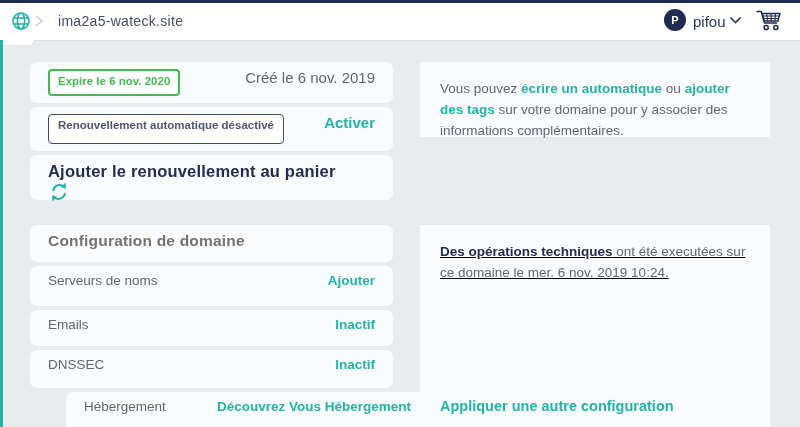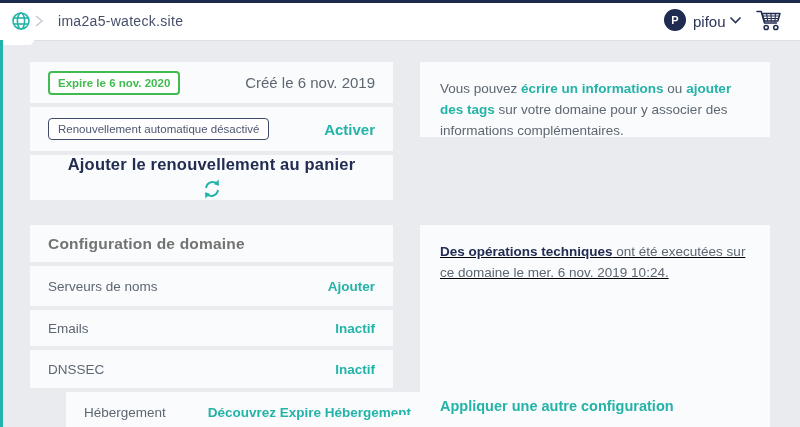--- a/index.html
+++ b/index.html
@@ -16,25 +16,25 @@
   .domain-title{position:absolute;left:58px;top:13px;font-size:14px;color:#454f68;letter-spacing:.3px;}
   .left-strip{position:absolute;left:0;top:40px;width:3px;height:387px;background:#24b3a8;}
   .avatar{position:absolute;left:664px;top:9px;width:22px;height:22px;border-radius:50%;
           background:#1f2b50;color:#ffffff;font-size:11px;font-weight:bold;
           display:flex;align-items:center;justify-content:center;cursor:pointer;}
   .username{position:absolute;left:693px;top:13px;font-size:15px;color:#29345a;cursor:pointer;}
   .user-chevron{position:absolute;left:729px;top:16px;cursor:pointer;}
   .cart{position:absolute;left:754px;top:7px;cursor:pointer;}
   
   .card{position:absolute;background:#fafbfc;box-sizing:border-box;}
-  .row{display:flex;align-items:center;justify-content:space-between;padding:0 18px;}
+  .row{display:flex;justify-content:space-between;padding:7px 18px;border-radius:7px;}
   .badge-green{display:inline-block;border:2px solid #41bb4f;color:#41bb4f;background:#fff;
                font-weight:bold;font-size:11.5px;padding:4px 8px;border-radius:4px;}
   .badge-navy{display:inline-block;border:1.5px solid #404a6d;color:#4e5770;background:#fff;
-              font-size:11.5px;padding:4px 9px;border-radius:4px;}
+              font-size:11.5px;padding:4px 9px;border-radius:4px;font-weight:bold;}
   .created{font-size:15px;color:#5d6772;}
   .activate{font-size:15px;font-weight:bold;color:#24b3a8;cursor:pointer;}
   .add-renewal{font-size:16.5px;font-weight:bold;color:#222d52;letter-spacing:.2px;}
   .card-title{font-size:15.5px;font-weight:bold;color:#737373;letter-spacing:.2px;}
   .row-label{font-size:13.5px;color:#5d6772;}
   .row-value{font-size:13.5px;font-weight:bold;color:#24b3a8;cursor:pointer;}
   .note{padding:17px 20px 0;font-size:13.5px;color:#5d6772;line-height:1.55;}
   .note-link{color:#24b3a8;font-weight:bold;cursor:pointer;}
   .note-bold{color:#222d52;font-weight:bold;}
   .apply-link{position:absolute;left:20px;bottom:13px;font-size:14.5px;font-weight:bold;
@@ -130,26 +130,26 @@
     <span class="row-value">Inactif</span>
   </div>
 
   <div class="card row" style="left:30px;top:350px;width:363px;height:38px;">
     <span class="row-label">DNSSEC</span>
     <span class="row-value">Inactif</span>
   </div>
 
   <div class="card row" style="left:30px;top:392px;width:363px;height:40px;margin-left:36px;">
     <span class="row-label">Hébergement</span>
-    <span class="row-value">Découvrez Expire Hébergement</span>
+    <span class="row-value">Découvrez Vous Hébergement</span>
   </div>
 
   <div class="card" style="left:420px;top:62px;width:350px;height:75px;">
     <div class="note">
-      <span>Vous pouvez </span><span class="note-link">écrire un informations</span><span> ou </span><span class="note-link">ajouter des tags</span><span> sur votre domaine pour y associer des informations complémentaires.</span>
+      <span>Vous pouvez </span><span class="note-link">écrire un automatique</span><span> ou </span><span class="note-link">ajouter des tags</span><span> sur votre domaine pour y associer des informations complémentaires.</span>
     </div>
   </div>
 
   <div class="card" style="left:420px;top:225px;width:350px;height:202px;text-decoration:underline;">
     <div class="note">
       <span class="note-bold">Des opérations techniques</span><span> ont été executées sur ce domaine le mer. 6 nov. 2019 10:24.</span>
     </div>
     <div class="apply-link">Appliquer une autre configuration</div>
   </div>
 

